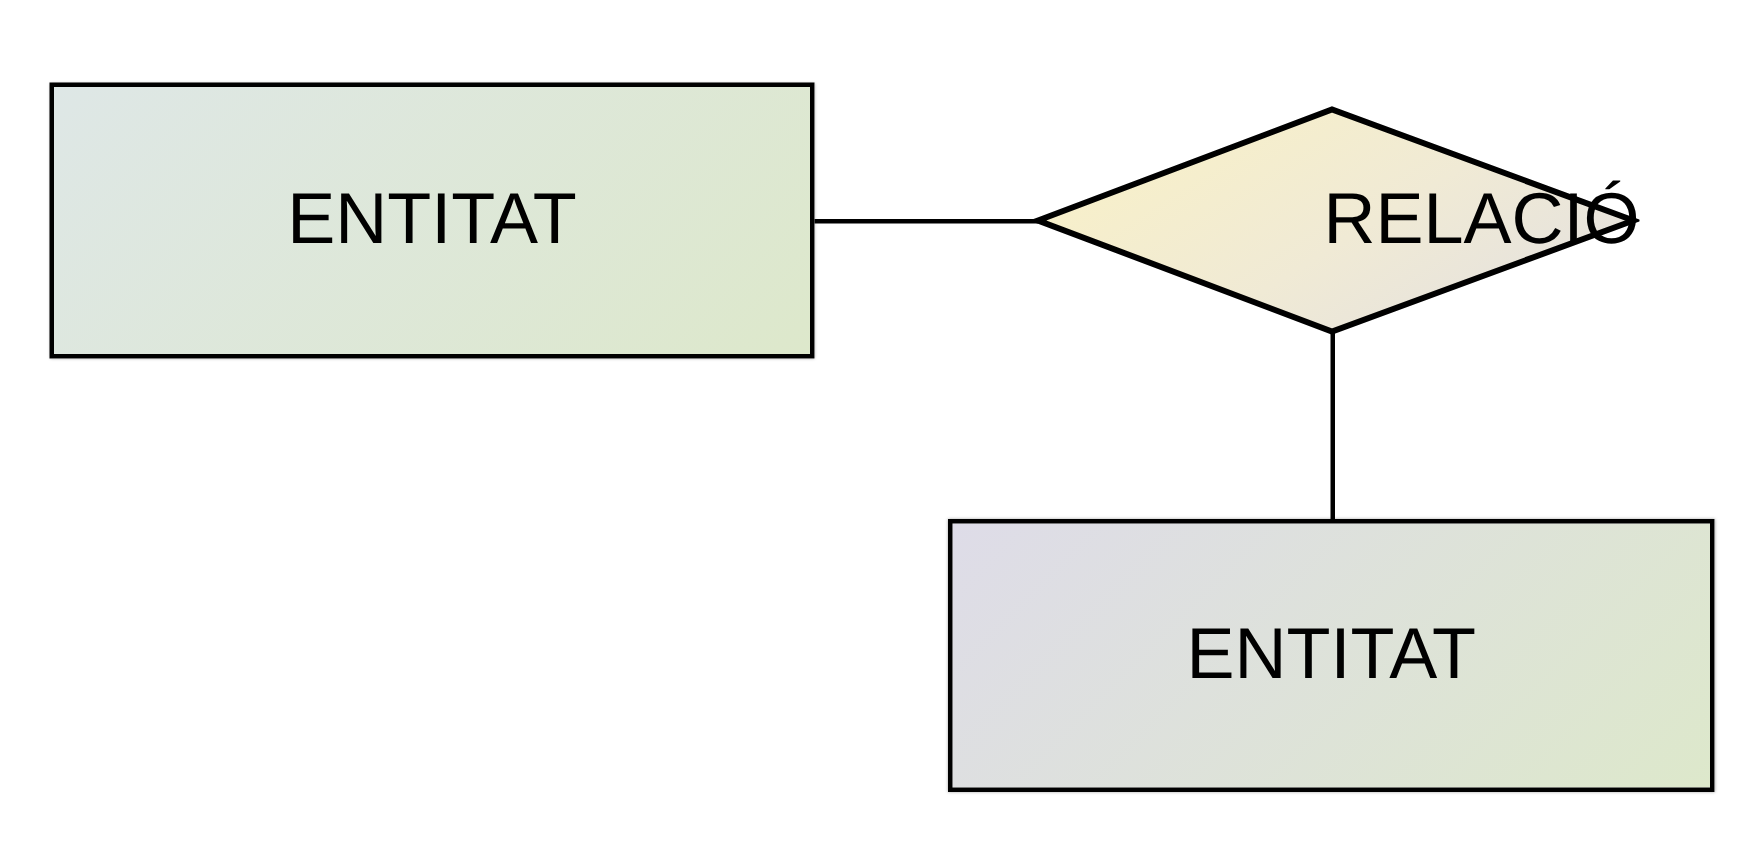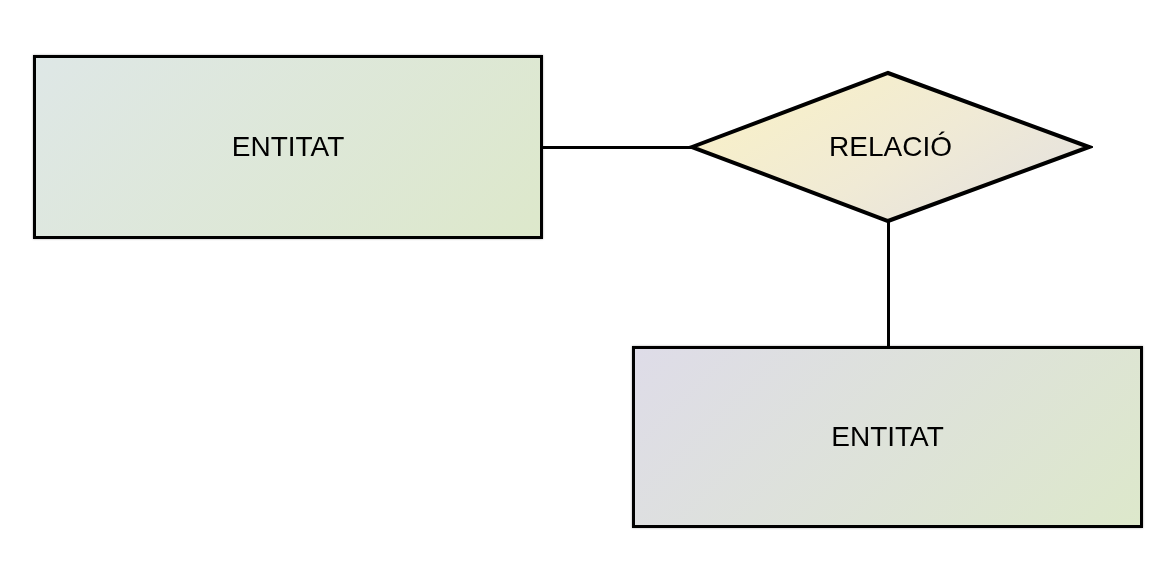--- a/index.html
+++ b/index.html
@@ -32,21 +32,21 @@
     background: linear-gradient(135deg, #dee7e6 0%, #dde8cb 100%);
   }
   .entity-bottom {
     left: 632px;
     top: 346px;
     width: 511px;
     height: 182px;
     background: linear-gradient(135deg, #dedce8 0%, #dde8cb 100%);
   }
   .node-label {
-    font-size: 28px;
+    font-size: 48px;
     line-height: 1;
     color: #000000;
     white-space: nowrap;
   }
   .connector-h {
     position: absolute;
     left: 543px;
     top: 146px;
     width: 149px;
     height: 3px;
@@ -74,21 +74,21 @@
     display: block;
   }
   .relation-label-layer {
     position: absolute;
     left: 0;
     top: 0;
     width: 100%;
     height: 100%;
     display: flex;
     align-items: center;
-    justify-content: center;
+    justify-content: flex-end;
   }
 </style>
 </head>
 <body>
 
 <div class="canvas">
 
   <div class="entity entity-left">
     <span class="node-label">ENTITAT</span>
   </div>

